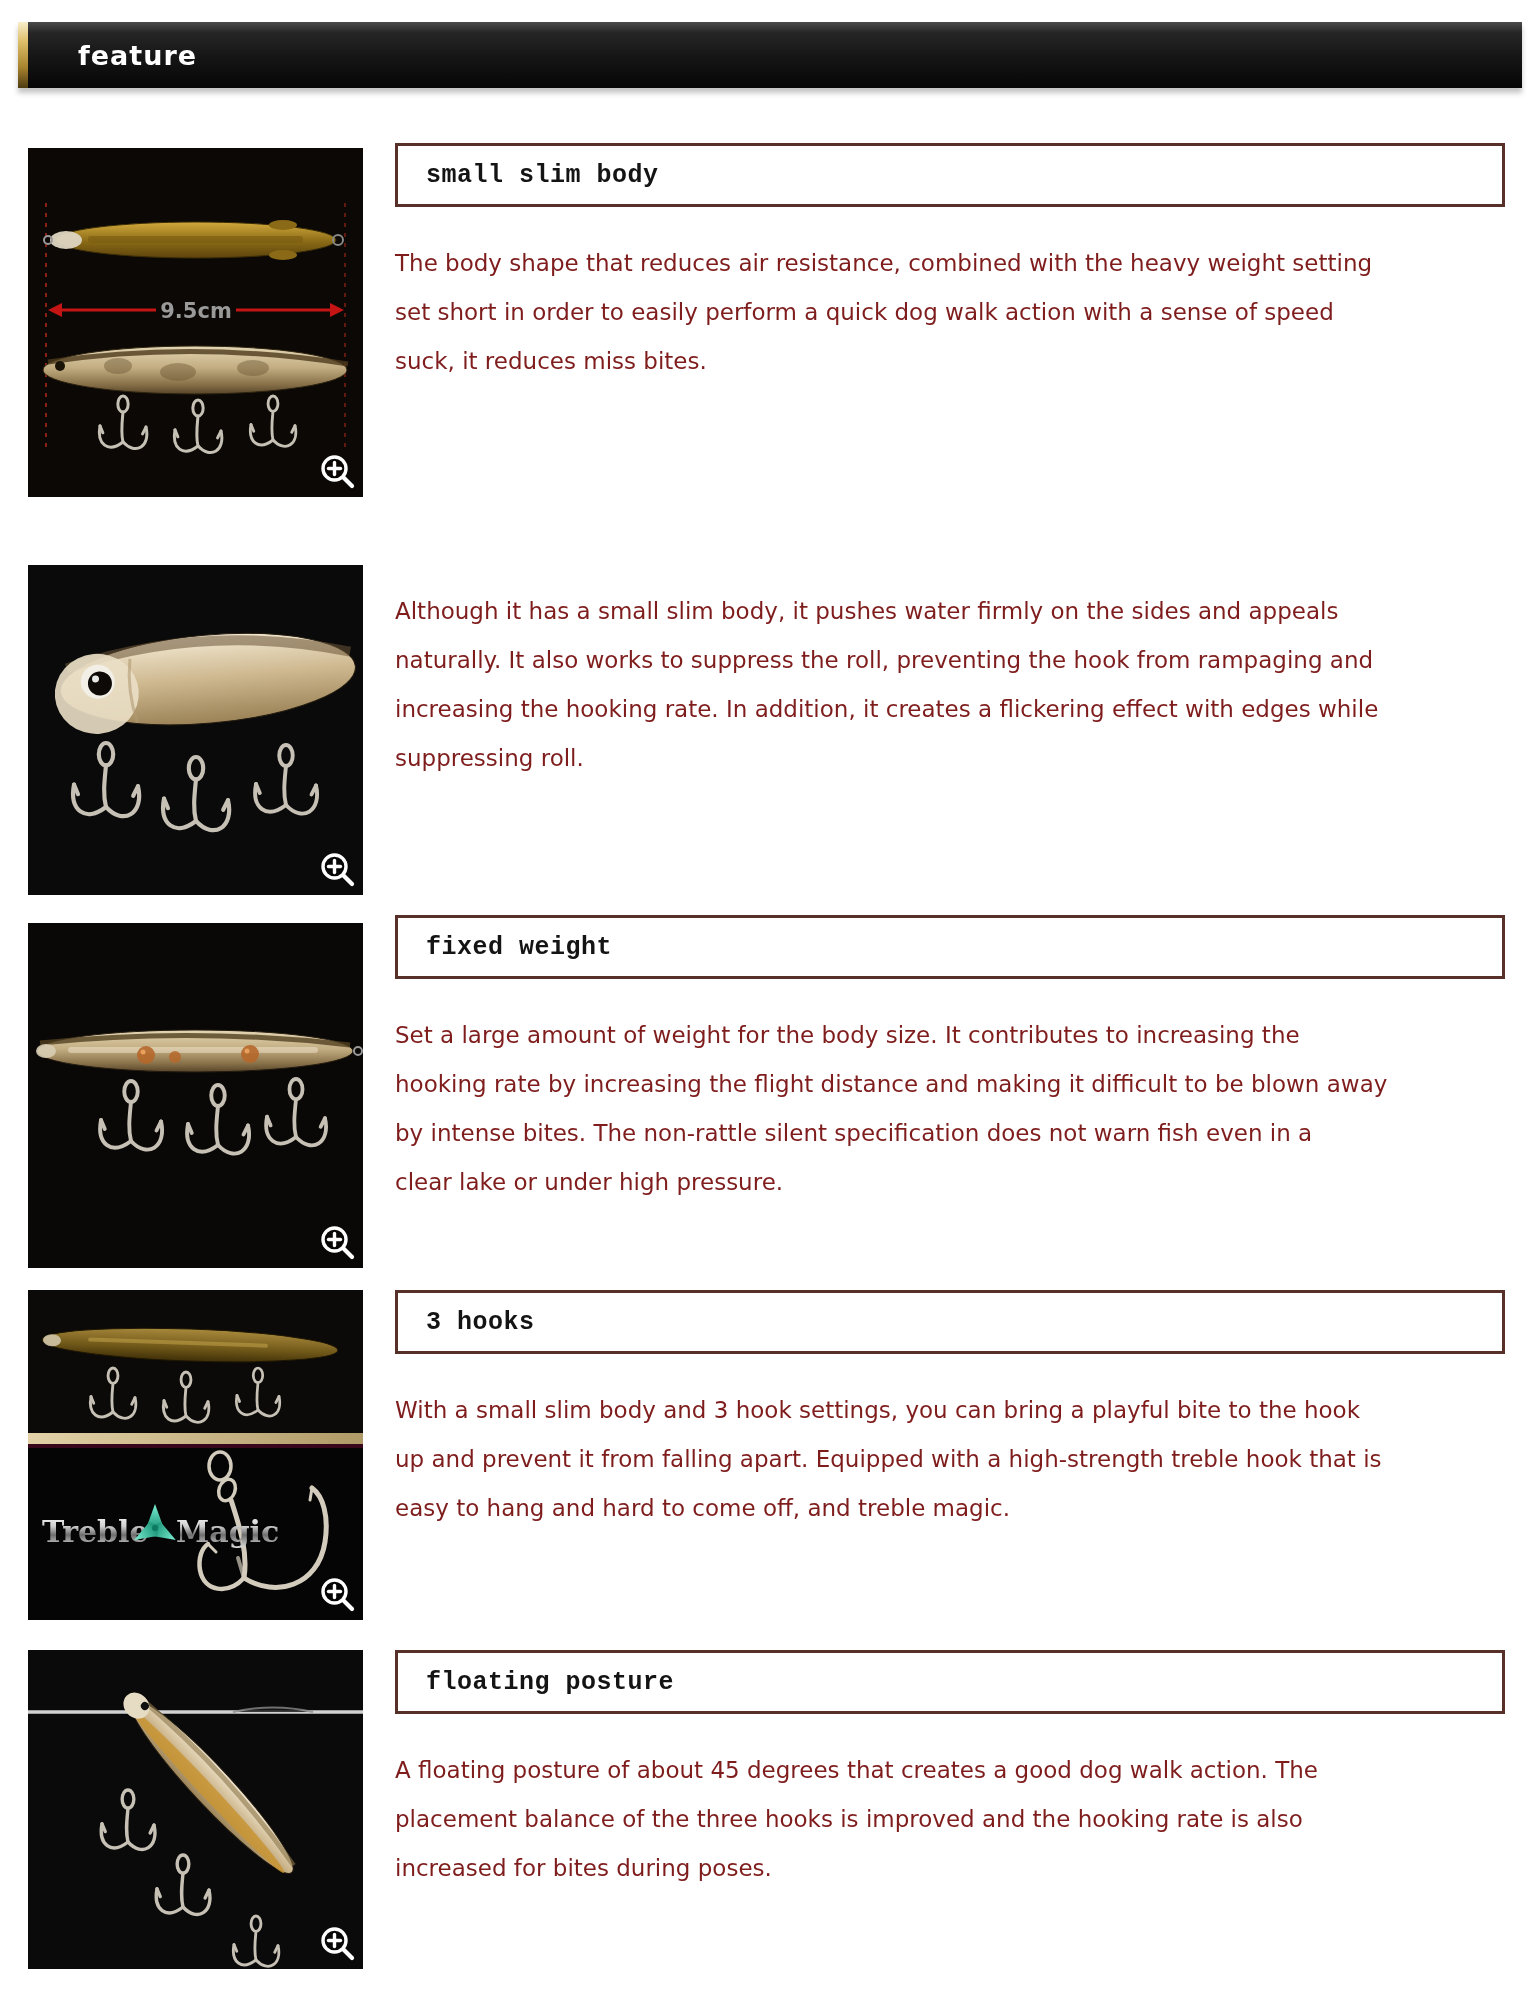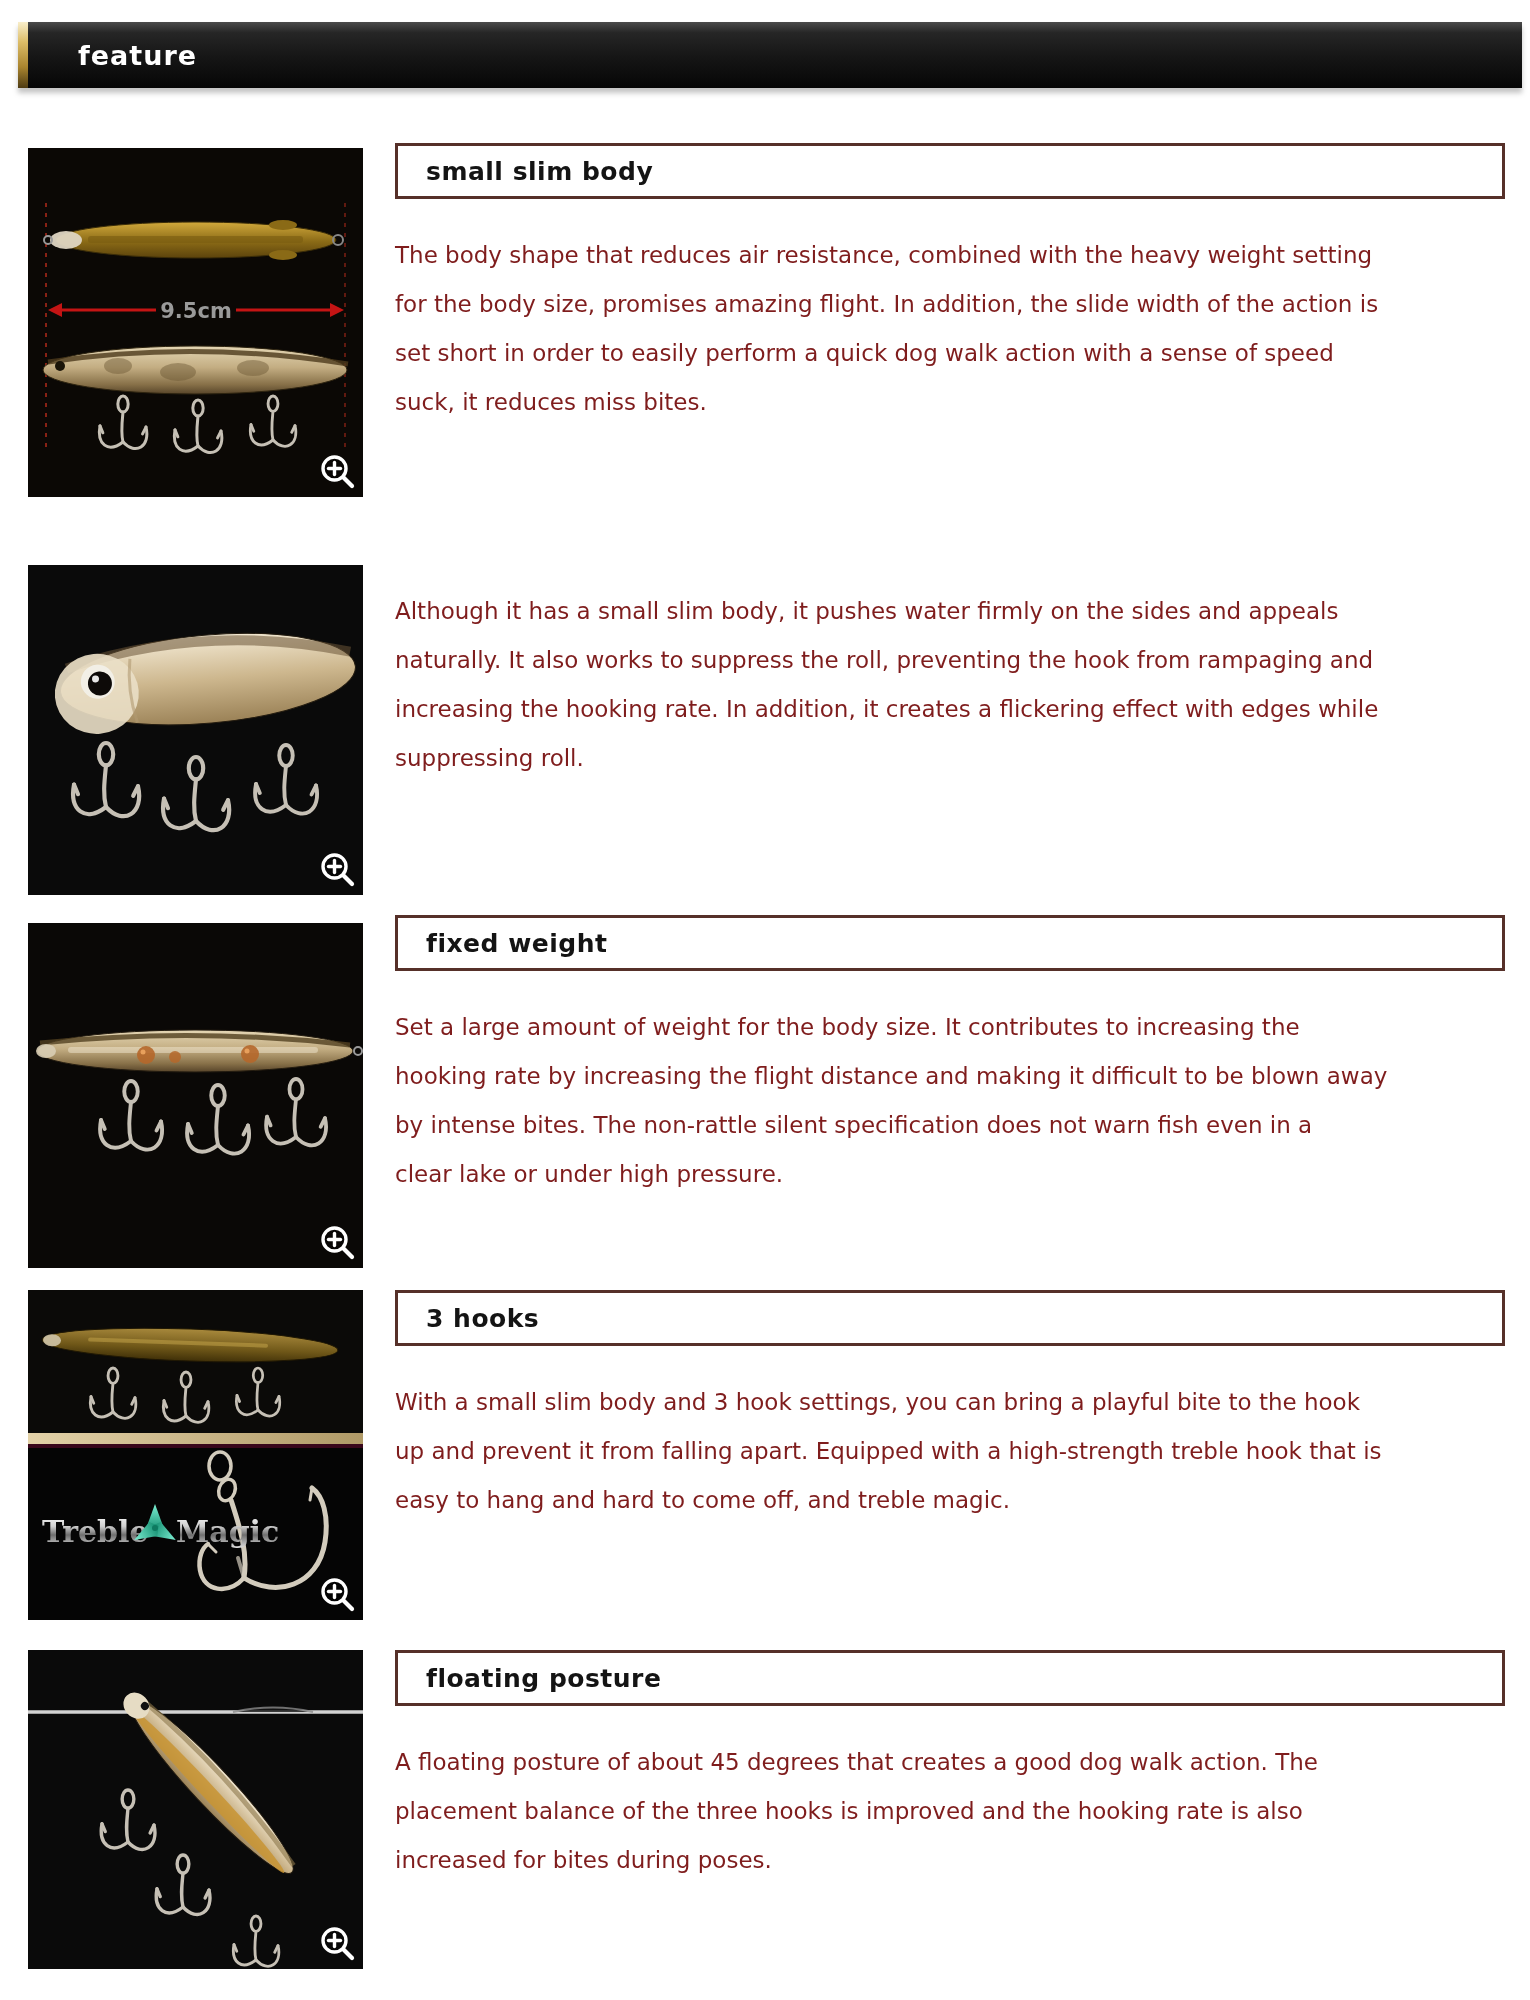--- a/index.html
+++ b/index.html
@@ -38,22 +38,22 @@
   .lure-image { position:relative; width:335px; background:#be185d; line-height:0; }
   .lure-image svg.scene { display:block; }
 
   .zoom-btn { position:absolute; right:5px; bottom:5px; width:40px; height:40px; cursor:pointer; }
   .zoom-svg circle { stroke:#fff; stroke-width:3.4; fill:rgba(0,0,0,.15); }
   .zoom-svg line { stroke:#fff; stroke-width:3.4; stroke-linecap:round; }
   .zoom-svg .handle { stroke-width:4.2; }
 
   .text-col { width:1110px; flex:0 0 1110px; }
   .title-box {
-    border:3px solid #563029; height:56px; background:#fff;
-    display:flex; align-items:center; padding-left:28px;
+    border:3px solid #563029; height:64px; background:#fff;
+    display:flex; align-items:center; padding-left:28px;font-family:Liberation Mono, monospace;
   }
   .title-box span { font-size:25px; font-weight:bold; color:#141414; letter-spacing:.5px; }
   .para { margin-top:32px; }
   .para .pline {
     font-size:23px; line-height:49px; color:#7f1d1d; white-space:nowrap;
   }
 
   
   .svg-label { font-family:"DejaVu Sans", sans-serif; font-weight:bold; }
   .metal-text { font-family:"DejaVu Serif", serif; font-weight:bold; }
@@ -164,21 +164,20 @@
           </svg>
         </div>
       </div>
     </div>
     <div class="text-col">
       <div class="title-box">
         <span>small slim body</span>
       </div>
       <div class="para">
         <div class="pline">The body shape that reduces air resistance, combined with the heavy weight setting</div>
-        <div class="pline">for the body size, promises amazing flight. In addition, the slide width of the action is</div>
         <div class="pline">set short in order to easily perform a quick dog walk action with a sense of speed</div>
         <div class="pline">suck, it reduces miss bites.</div>
       </div>
     </div>
   </section>
 
   <section class="feature-section sec-2">
     <div class="image-col img-off-10">
       <div class="lure-image" style="height:330px">
         <svg class="scene" width="335" height="330" viewBox="0 0 335 330">

